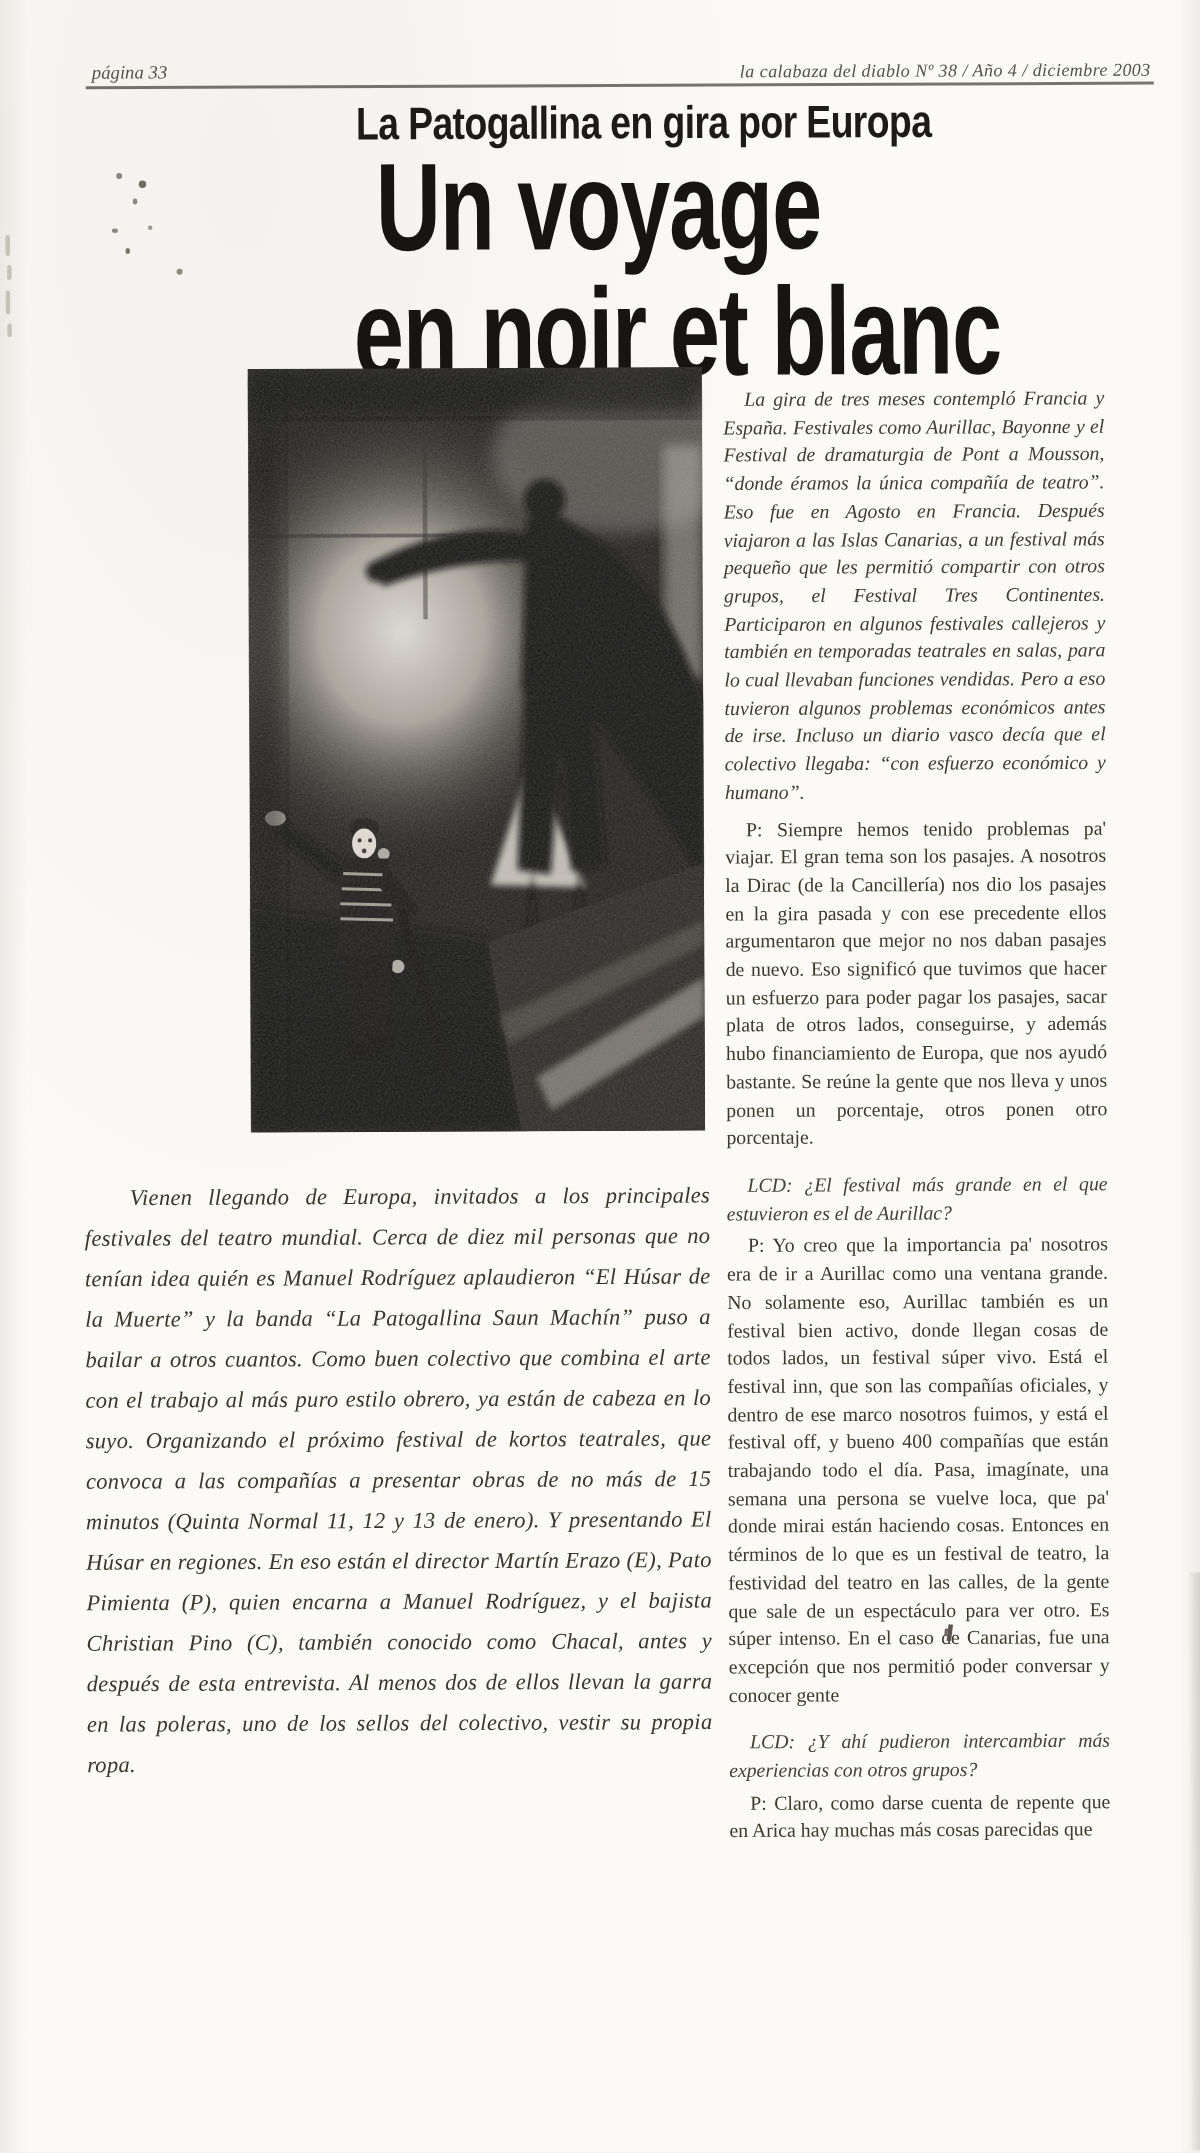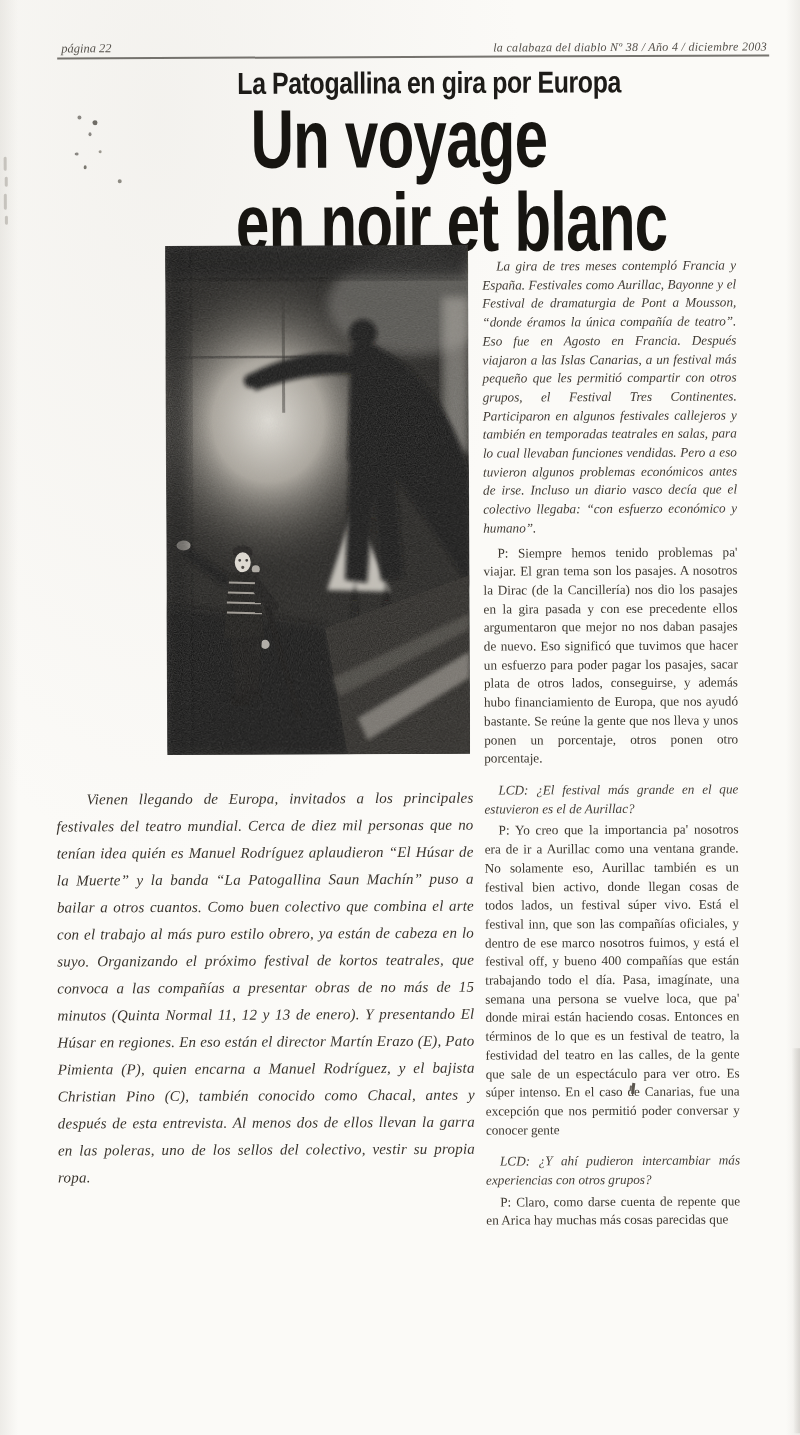--- a/index.html
+++ b/index.html
@@ -66,21 +66,21 @@
   .scan-mark::after{content:"";position:absolute;left:-2px;top:3px;width:2px;height:5px;background:#6b665f;}
   .edge-band{position:absolute;right:0;top:1050px;width:10px;height:385px;background:linear-gradient(to right, rgba(0,0,0,0), #cfccc7);}
 </style>
 </head>
 <body>
 
 <div class="page">
   <div class="tilt">
 
     <div class="hdr-rule"></div>
-    <div class="page-label">página 22</div>
+    <div class="page-label">página 33</div>
     <div class="masthead">la calabaza del diablo Nº 38 / Año 4 / diciembre 2003</div>
 
     <div class="kicker">La Patogallina en gira por Europa</div>
     <div class="headline hl1">Un voyage</div>
     <div class="headline hl2">en noir et blanc</div>
 
     <div class="photo">
       <svg viewBox="0 0 302 508" xmlns="http://www.w3.org/2000/svg">
         <defs>
           <radialGradient id="g1" cx="50%" cy="50%" r="50%">

